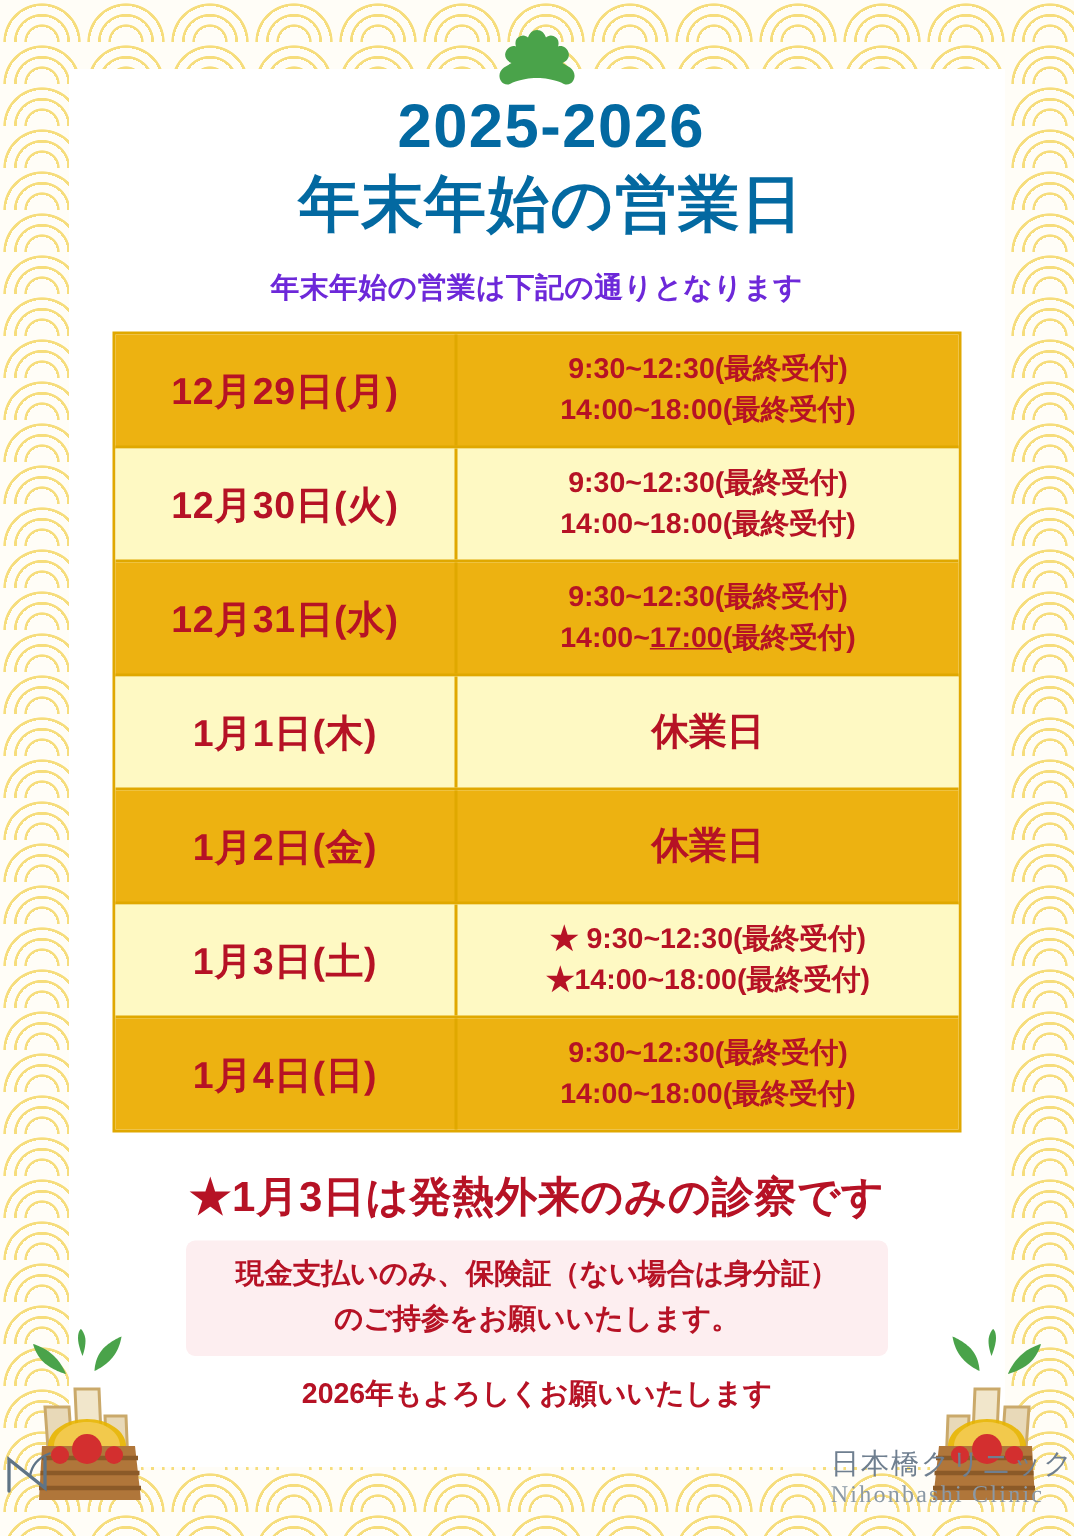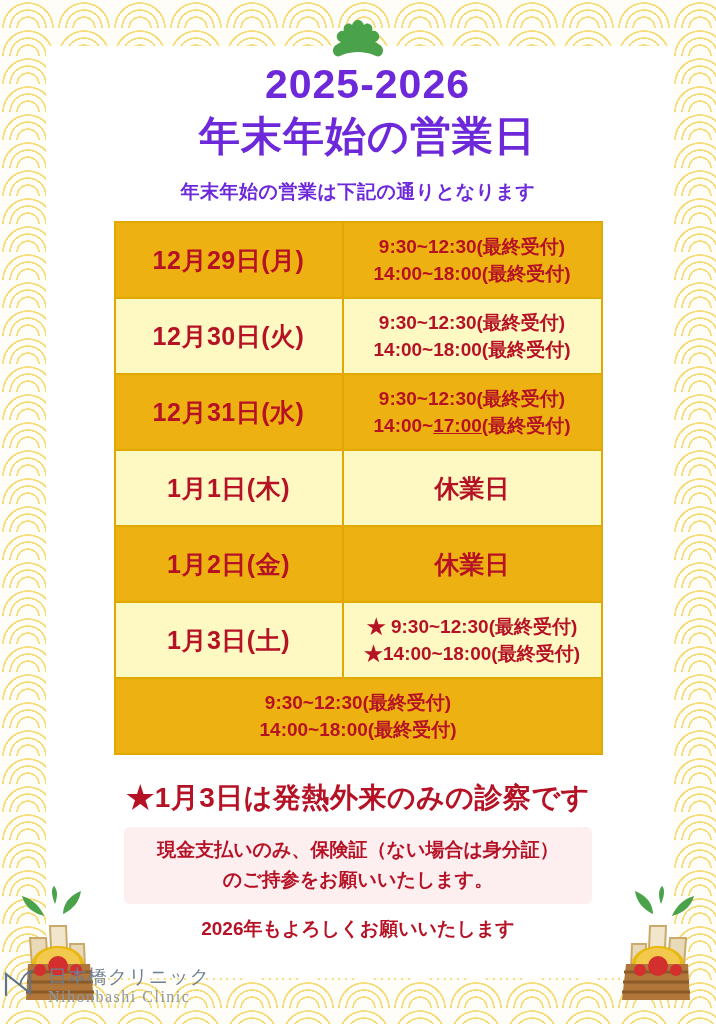--- a/index.html
+++ b/index.html
@@ -51,21 +51,21 @@
 
   
   .pine {
     width: 100%;
     text-align: center;
     margin-top: 18px;
     height: 42px;
   }
   .title-block {
     text-align: center;
-    color: #6d28d9;
+    color: #0369a1;
     padding-left: 19px;
   }
   .title-year {
     font-size: 41px;
     font-weight: bold;
     letter-spacing: 1px;
     line-height: 1.1;
     margin-top: 2px;
   }
   .title-main {
@@ -80,21 +80,21 @@
     color: #6d28d9;
     font-size: 19px;
     font-weight: bold;
     margin-top: 17px;
     letter-spacing: .5px;
   }
 
   
   .table-wrap {
     margin: 16px auto 0 auto;
-    width: 489px;
+    width: 566px;
     border: 2px solid #e0a800;
     box-sizing: border-box;
   }
   .row {
     display: flex;
     align-items: stretch;
     min-height: 74px;
     border-bottom: 2px solid #e0a800;
   }
   .row:last-child { border-bottom: none; }
@@ -159,25 +159,25 @@
     text-align: center;
     color: #b61225;
     font-size: 19px;
     font-weight: bold;
     margin-top: 12px;
   }
 
   
   .logo {
     position: absolute;
-    left: 0; right: 16px;
+    left: 0; right: 0;
     bottom: 18px;
     display: flex;
     align-items: center;
-    justify-content: flex-start;
+    justify-content: space-between;
     gap: 8px;
   }
   .logo-text {
     text-align: left;
     line-height: 1.15;
   }
   .logo-jp {
     font-size: 19px;
     color: #6f7f90;
     letter-spacing: 1px;
@@ -268,20 +268,21 @@
 
       <div class="row plain">
         <div class="cell-date">1月3日(土)</div>
         <div class="cell-hours">
           <span>★ 9:30~12:30(最終受付)</span>
           <span>★14:00~18:00(最終受付)</span>
         </div>
       </div>
 
       <div class="row alt">
+        <div class="cell-date">1月4日(日)</div>
         <div class="cell-hours">
           <span>9:30~12:30(最終受付)</span>
           <span>14:00~18:00(最終受付)</span>
         </div>
       </div>
 
     </div>
 
     <div class="note-star">★1月3日は発熱外来のみの診察です</div>
 

